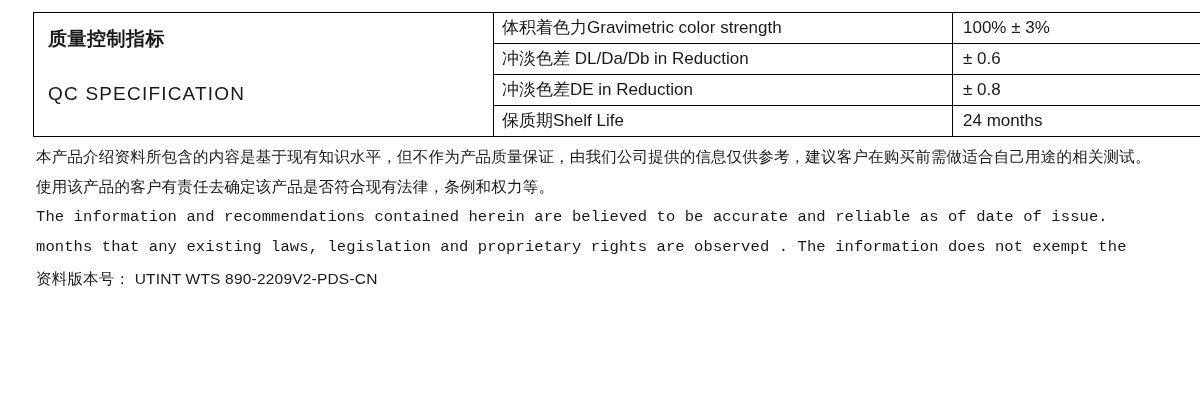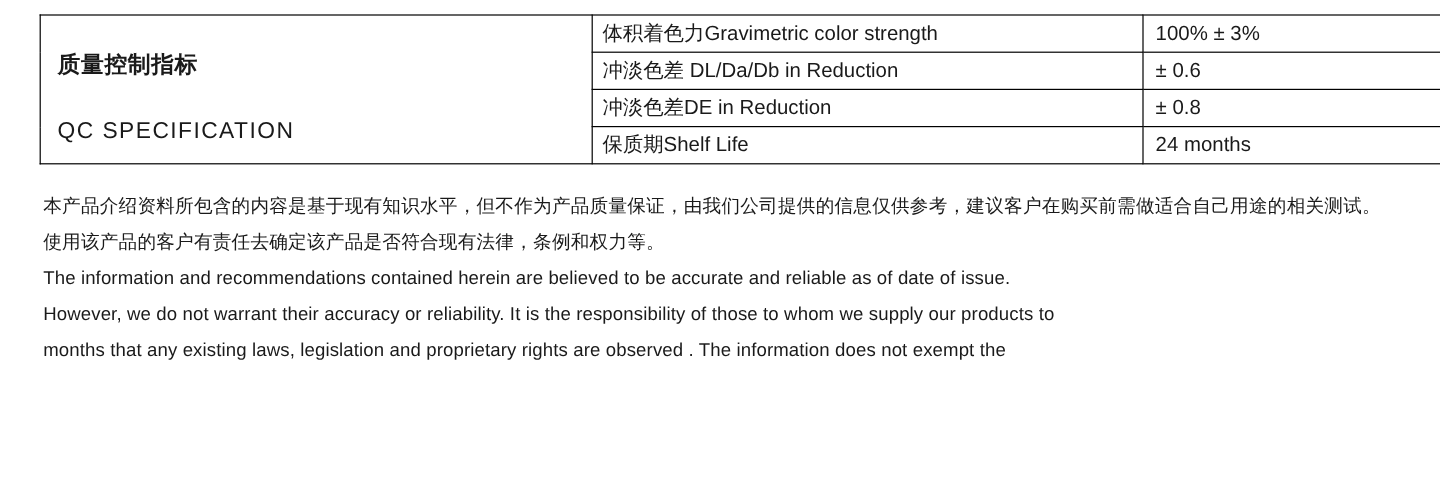--- a/index.html
+++ b/index.html
@@ -38,21 +38,21 @@
   .qc-title-cell {
     width: 435px;
     padding: 6px 10px 6px 14px !important;
     vertical-align: top !important;
   }
   .qc-title-cn {
     font-size: 19px;
     font-weight: 700;
     letter-spacing: 0.5px;
     line-height: 1.5;
-    margin-top: 22px;
+    margin-top: 6px;
   }
   .qc-title-en {
     font-size: 19px;
     font-weight: 400;
     letter-spacing: 1.2px;
     line-height: 1.5;
     margin-top: 26px;
   }
   .qc-param-cell {
     width: 450px;
@@ -74,37 +74,38 @@
     padding: 1px 0 2px 10px !important;
     font-size: 17px;
     white-space: nowrap;
     overflow: hidden;
   }
 
   
   .disclaimer {
     position: absolute;
     left: 36px;
-    top: 158px;
+    top: 142px;
     width: 1130px;
   }
   .disc-cn {
     font-size: 15.5px;
     line-height: 30px;
     color: #1a1a1a;
     letter-spacing: 0.2px;
   }
   .disc-en {
     font-size: 15.5px;
     line-height: 30px;
     color: #1a1a1a;
     letter-spacing: 0.1px;
   }
   .disc-en-line {
     display: block;
+    font-family: Liberation Mono, monospace;
   }
   .doc-version {
     font-size: 15.5px;
     line-height: 30px;
     color: #1a1a1a;
     margin-top: 2px;
     letter-spacing: 0.2px;
   }
 </style>
 </head>
@@ -134,18 +135,18 @@
         <td class="qc-param-cell"><span class="qc-param-cn">保质期</span><span class="qc-param-en">Shelf Life</span></td>
         <td class="qc-value-cell">24 months</td>
       </tr>
     </tbody>
   </table>
 
   <div class="disclaimer">
     <div class="disc-cn">本产品介绍资料所包含的内容是基于现有知识水平，但不作为产品质量保证，由我们公司提供的信息仅供参考，建议客户在购买前需做适合自己用途的相关测试。使用该产品的客户有责任去确定该产品是否符合现有法律，条例和权力等。</div>
     <div class="disc-en">
       <span class="disc-en-line">The information and recommendations contained herein are believed to be accurate and reliable as of date of issue.</span>
-      <span class="disc-en-line">However, we do not warrant their accuracy or reliability. It is the responsibility of those to whom we supply our products to</span>
       <span class="disc-en-line">months that any existing laws, legislation and proprietary rights are observed . The information does not exempt the</span>
     </div>
+    <div class="doc-version"><span>资料版本号：</span><span> UTINT WTS 890-2209V2-PDS-CN</span></div>
   </div>
 
 </div>
 
 </body></html>

